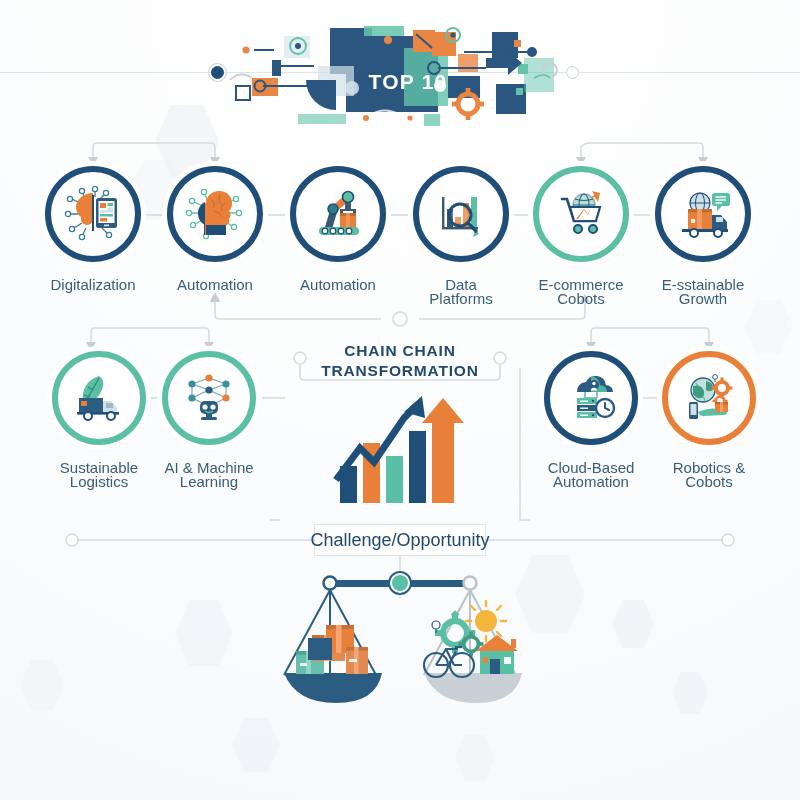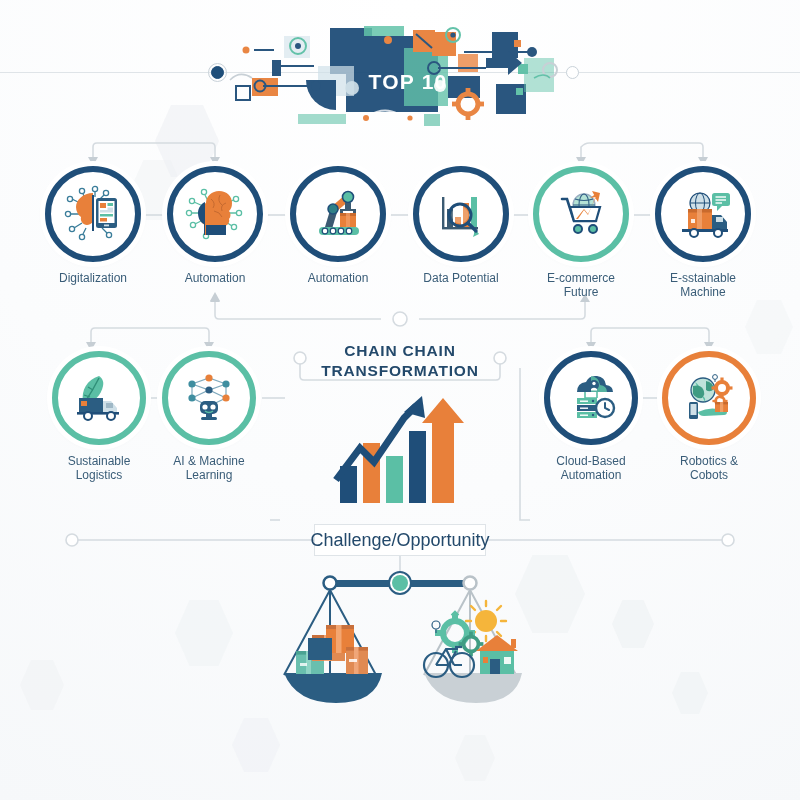--- a/index.html
+++ b/index.html
@@ -38,21 +38,21 @@
   #connectors{position:absolute;left:0;top:0;width:800px;height:800px;
     pointer-events:none;}
 
   
   .node{position:absolute;text-align:center;}
   .ring{position:relative;margin:0 auto;border-radius:50%;
     background:#ffffff;box-sizing:border-box;
     box-shadow:0 0 0 5px #ffffff, 0 1px 6px rgba(40,70,95,.13);}
   .ring .inner{position:absolute;inset:0;display:flex;align-items:center;
     justify-content:center;}
-  .nlabel{margin-top:9px;font-size:12px;line-height:14px;color:#3a5d78;
+  .nlabel{margin-top:16px;font-size:15px;line-height:14px;color:#3a5d78;
     white-space:pre-line;font-weight:400;text-align:center;}
 
   
   #centerbox{position:absolute;left:300px;top:335px;width:200px;height:60px;}
   #centerTitle{position:absolute;left:0;right:0;top:6px;text-align:center;
     font-size:15.5px;line-height:20px;font-weight:bold;color:#23496b;
     letter-spacing:.8px;white-space:pre-line;}
 
   
   #chart{position:absolute;left:330px;top:388px;width:140px;height:115px;}
@@ -311,21 +311,21 @@
           <rect x="25" y="34" width="6" height="10" fill="#e8803a"></rect>
           <rect x="33" y="20" width="6" height="24" fill="#e8803a"></rect>
           <rect x="41" y="14" width="6" height="30" fill="#5bbfa5"></rect>
           <path d="M41 40 q5 8 2 14 l6 -3 z" fill="#5bbfa5"></path>
           <circle cx="30" cy="32" r="11" fill="none" stroke="#1f4e79" stroke-width="3"></circle>
           <circle cx="30" cy="32" r="8.5" fill="#ffffff" opacity=".25"></circle>
           <line x1="38" y1="40" x2="46" y2="48" stroke="#1f4e79" stroke-width="3.4" stroke-linecap="round"></line>
         </svg>
       </div>
     </div>
-    <div class="nlabel">Data Potential</div>
+    <div class="nlabel">Data Platforms</div>
   </div>
 
   <div class="node" style="left:533px;top:166px;width:96px;">
     <div class="ring" style="width:96px;height:96px;border:6px solid #5bbfa5;">
       <div class="inner">
         <svg width="62" height="62" viewBox="0 0 62 62">
           <circle cx="34" cy="22" r="11" fill="#5bbfa5" opacity=".45" stroke="#1f4e79" stroke-width="1.3"></circle>
           <g stroke="#1f4e79" stroke-width="1.1" fill="none" opacity=".85">
             <ellipse cx="34" cy="22" rx="5" ry="11"></ellipse>
             <line x1="23" y1="22" x2="45" y2="22"></line>
@@ -333,21 +333,21 @@
           </g>
           <path d="M12 16 l5 0 l7 22 l22 0" fill="none" stroke="#1f4e79" stroke-width="2.6" stroke-linecap="round"></path>
           <path d="M20 24 l30 0 l-4 14 l-22 0 z" fill="#ffffff" stroke="#1f4e79" stroke-width="2.2"></path>
           <circle cx="28" cy="46" r="4" fill="#5bbfa5" stroke="#1f4e79" stroke-width="2"></circle>
           <circle cx="43" cy="46" r="4" fill="#5bbfa5" stroke="#1f4e79" stroke-width="2"></circle>
           <path d="M26 36 L34 26 L38 31 L46 14 l-6 1 l7 -5 l1 8 l-3 -3 l-7 17 l-4 -5 l-6 9 z" fill="#e8803a"></path>
           <path d="M42 8 l8 2 l-2 9 z" fill="#e8803a"></path>
         </svg>
       </div>
     </div>
-    <div class="nlabel">E-commerce Future</div>
+    <div class="nlabel">E-commerce Cobots</div>
   </div>
 
   <div class="node" style="left:655px;top:166px;width:96px;">
     <div class="ring" style="width:96px;height:96px;border:6px solid #1f4e79;">
       <div class="inner">
         <svg width="62" height="62" viewBox="0 0 62 62">
           <circle cx="28" cy="20" r="10" fill="#cfe0e8" stroke="#1f4e79" stroke-width="1.2"></circle>
           <g stroke="#1f4e79" stroke-width="1" fill="none">
             <ellipse cx="28" cy="20" rx="4.5" ry="10"></ellipse>
             <line x1="18" y1="20" x2="38" y2="20"></line>
@@ -364,21 +364,21 @@
           <rect x="25" y="26" width="5" height="20" fill="#f3a671" opacity=".75"></rect>
           <rect x="19" y="36" width="4" height="4" fill="#ffffff" opacity=".85"></rect>
           <path d="M40 32 l9 0 l6 7 l0 7 l-15 0 z" fill="#2b5d82"></path>
           <rect x="44" y="34" width="7" height="5" fill="#cfe0e8"></rect>
           <rect x="10" y="46" width="46" height="3" fill="#1f4e79"></rect>
           <circle cx="22" cy="50" r="4" fill="#ffffff" stroke="#1f4e79" stroke-width="2"></circle>
           <circle cx="46" cy="50" r="4" fill="#ffffff" stroke="#1f4e79" stroke-width="2"></circle>
         </svg>
       </div>
     </div>
-    <div class="nlabel">E-sstainable Machine</div>
+    <div class="nlabel">E-sstainable Growth</div>
   </div>
 
   <div class="node" style="left:52px;top:351px;width:94px;">
     <div class="ring" style="width:94px;height:94px;border:6px solid #5bbfa5;">
       <div class="inner">
         <svg width="60" height="60" viewBox="0 0 60 60">
           <path d="M30 8 c-12 4 -18 14 -16 26 c10 2 18 -6 20 -16 c1 -5 -1 -8 -4 -10 z" fill="#5bbfa5"></path>
           <path d="M30 10 q-6 12 -14 24" stroke="#2f8f78" stroke-width="1.4" fill="none"></path>
           <path d="M24 22 l-5 -3 M21 29 l-6 -2" stroke="#2f8f78" stroke-width="1.2" fill="none"></path>
           <rect x="10" y="30" width="24" height="14" fill="#2b5d82"></rect>

